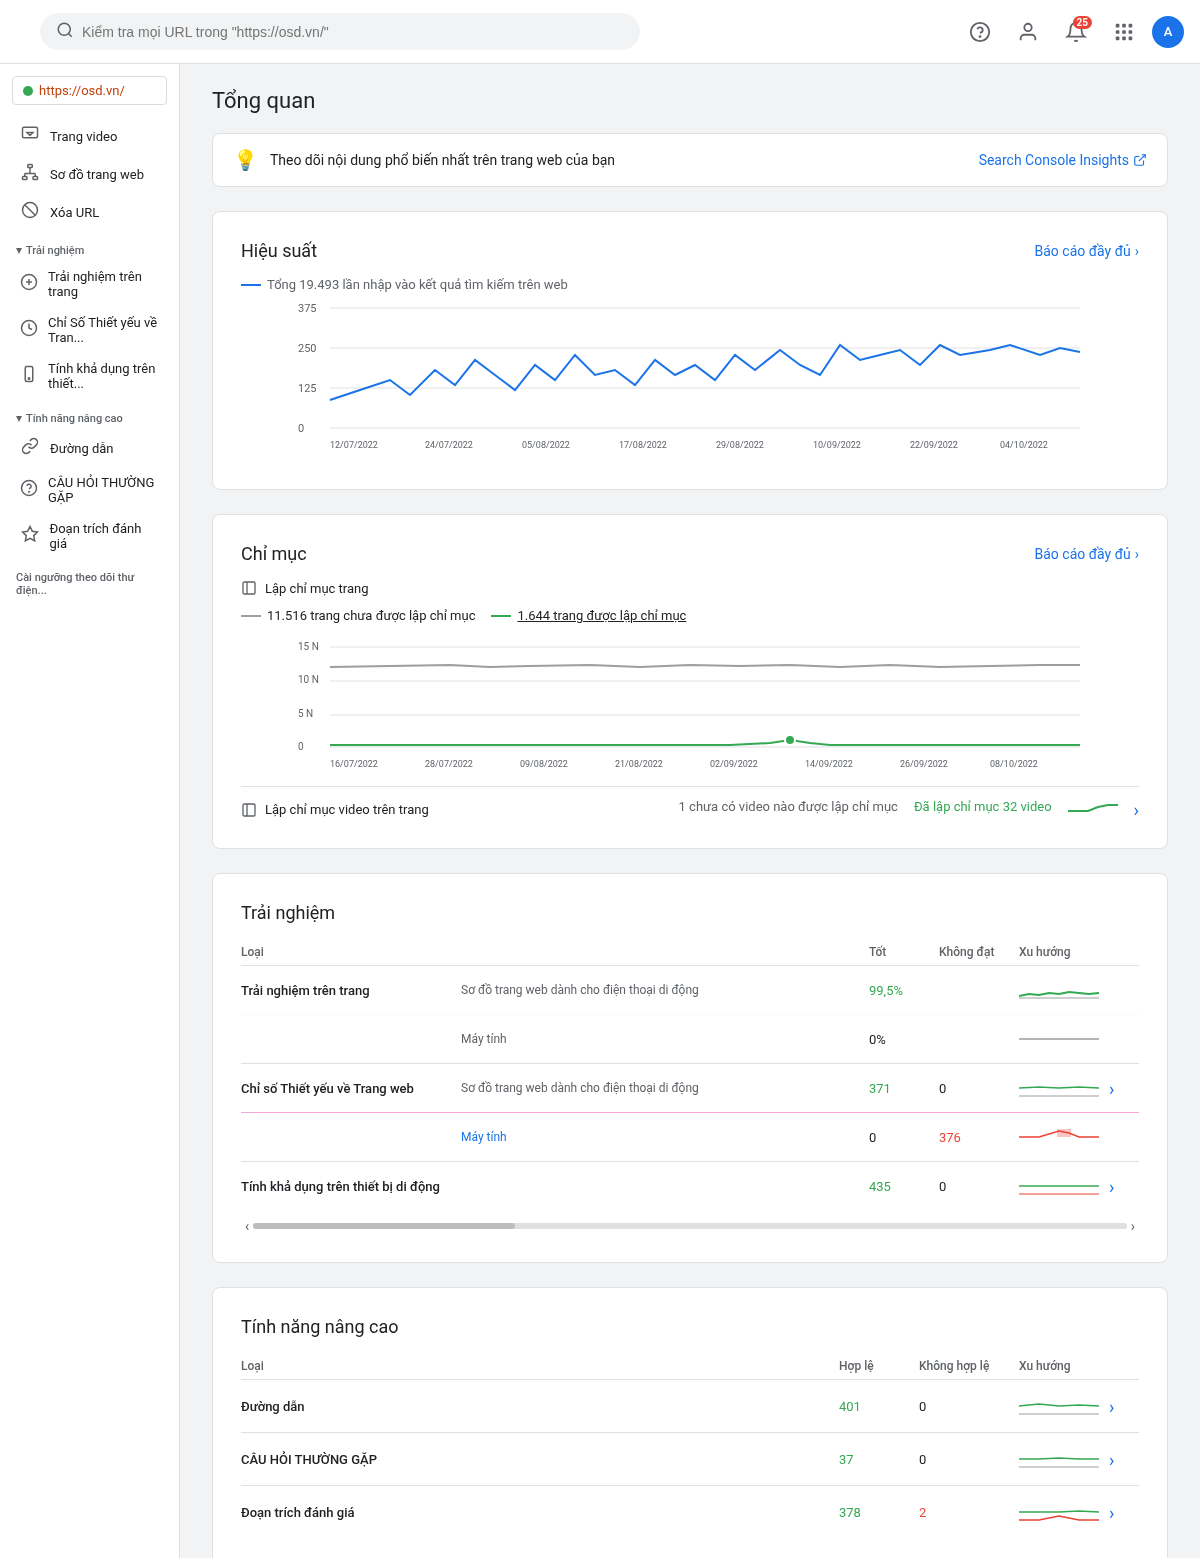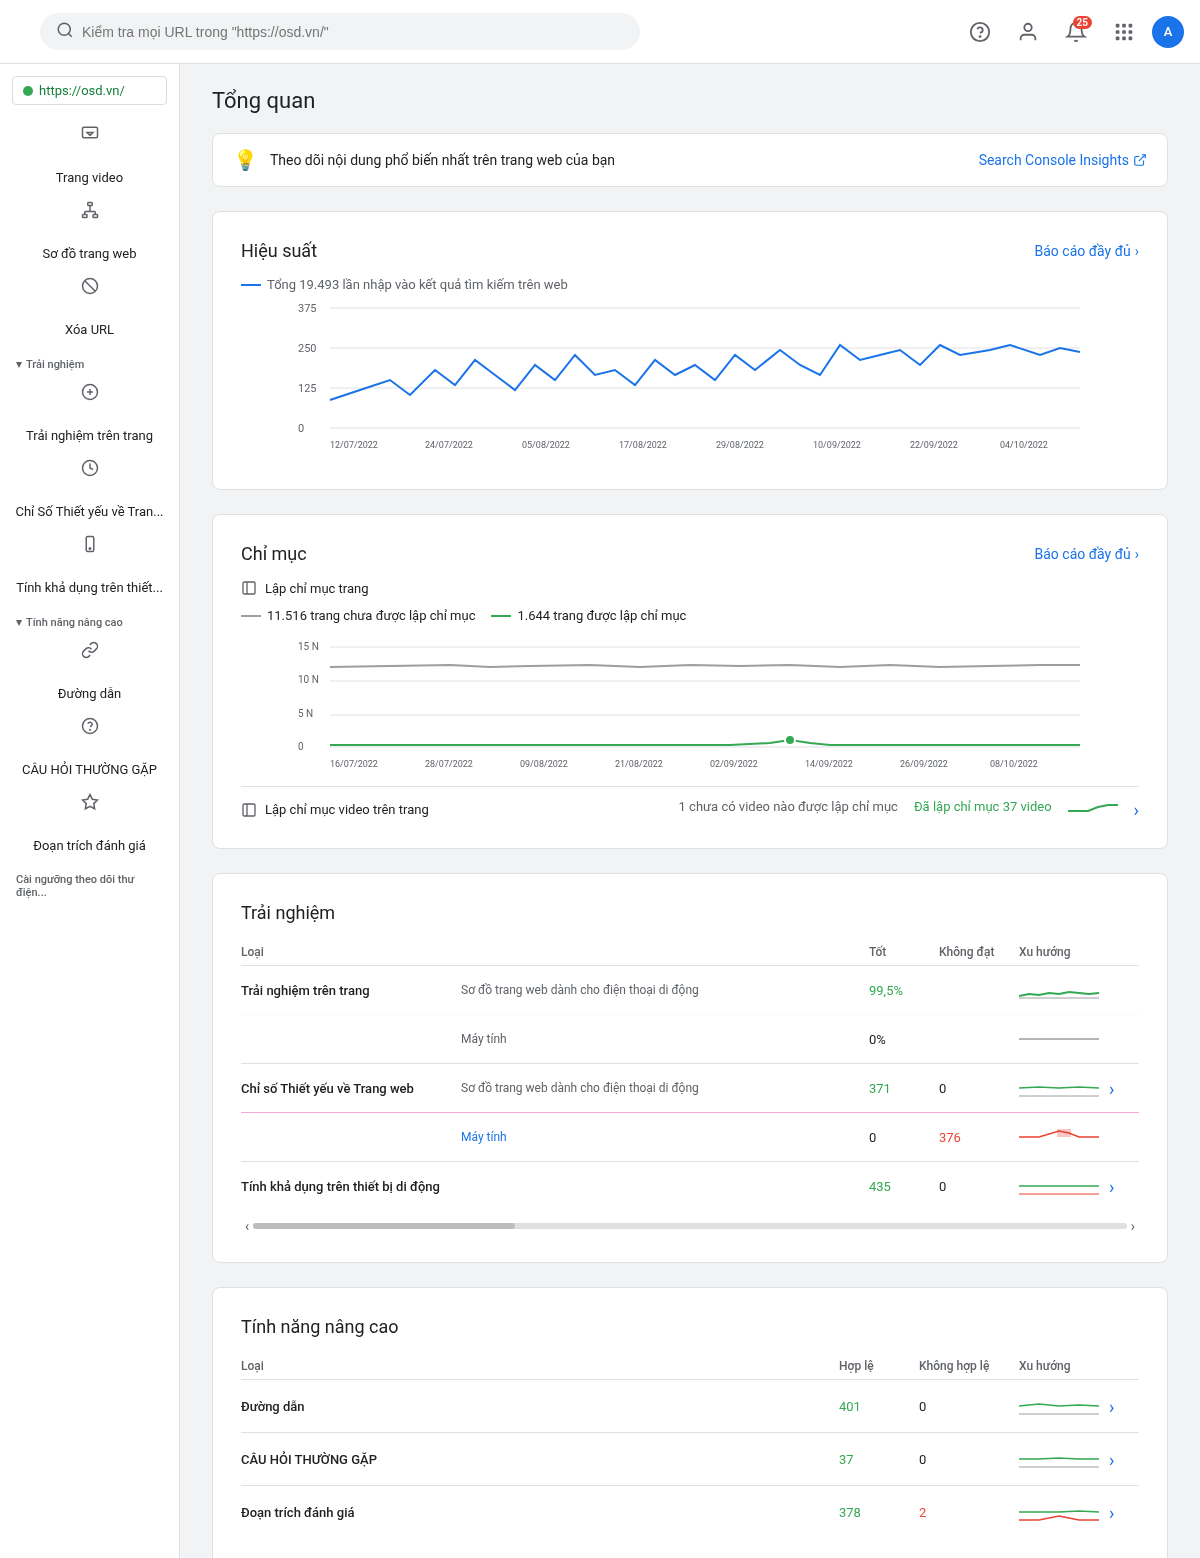--- a/index.html
+++ b/index.html
@@ -50,27 +50,27 @@
     .app-body { display: flex; min-height: calc(100vh - 64px); }
 
     
     .sidebar {
       width: 180px; background: #fff; border-right: 1px solid #e0e0e0;
       flex-shrink: 0; overflow-y: auto; padding-bottom: 24px;
     }
     .sidebar-url {
       margin: 12px; border: 1px solid #dadce0; border-radius: 4px;
       padding: 6px 10px; font-size: 13px; display: flex; align-items: center;
-      gap: 6px; cursor: pointer; color: #15803d;
+      gap: 6px; cursor: pointer; color: #c2410c;
     }
     .sidebar-url .dot { width: 10px; height: 10px; background: #34a853; border-radius: 50%; flex-shrink: 0; }
 
     .nav-item {
-      display: flex; align-items: center; gap: 23px;
-      padding: 8px 0; cursor: pointer; font-size: 13px; color: #202124; flex-direction: column;
+      display: flex; align-items: center; gap: 10px;
+      padding: 8px 20px; cursor: pointer; font-size: 13px; color: #202124;
     }
     .nav-icon { font-size: 16px; color: #5f6368; width: 20px; text-align: center; }
 
     .nav-section-label {
       font-size: 11px; color: #5f6368; padding: 12px 16px 4px;
       font-weight: 500; display: flex; align-items: center; gap: 4px;
     }
     .nav-section-label .chevron { font-size: 12px; }
 
     
@@ -354,21 +354,21 @@
             <line x1="9" y1="3" x2="9" y2="21"></line>
           </svg>
         <span style="font-size:13px;color:#202124;">Lập chỉ mục trang</span>
       </div>
 
       <div style="display:flex;gap:16px;margin-bottom:12px;font-size:13px;">
         <div style="display:flex;align-items:center;gap:6px;">
           <span class="chart-label-line-gray"></span>
           <span>11.516 trang chưa được lập chỉ mục</span>
         </div>
-        <div style="display:flex;align-items:center;gap:6px;">
+        <div style="display:flex;align-items:center;gap:6px;text-decoration:underline;">
           <span class="chart-label-line-green"></span>
           <span>1.644 trang được lập chỉ mục</span>
         </div>
       </div>
 
       <div class="chart-container">
         <svg class="chart-svg" viewBox="0 0 800 140" height="140">
           <text x="8" y="15" font-size="10" fill="#5f6368">15 N</text>
           <text x="8" y="48" font-size="10" fill="#5f6368">10 N</text>
           <text x="8" y="82" font-size="10" fill="#5f6368">5 N</text>
@@ -398,21 +398,21 @@
       <div style="border-top:1px solid #e0e0e0;padding-top:12px;display:flex;align-items:center;justify-content:space-between;">
         <div style="display:flex;align-items:center;gap:8px;">
           <svg width="16" height="16" viewBox="0 0 24 24" fill="none" stroke="#5f6368" stroke-width="2">
               <rect x="3" y="3" width="18" height="18" rx="2"></rect>
               <line x1="9" y1="3" x2="9" y2="21"></line>
             </svg>
           <span style="font-size:13px;">Lập chỉ mục video trên trang</span>
         </div>
         <div class="video-stats">
           <span>1 chưa có video nào được lập chỉ mục</span>
-          <span class="video-stat-green">Đã lập chỉ mục 37 video</span>
+          <span class="video-stat-green">Đã lập chỉ mục 32 video</span>
 
           <svg width="50" height="16" viewBox="0 0 50 16">
             <polyline fill="none" stroke="#34a853" stroke-width="2" points="0,12 10,12 20,12 30,8 40,6 50,6"></polyline>
           </svg>
           <span class="chevron-right">›</span>
         </div>
       </div>
     </div>
 
     <div class="card">

